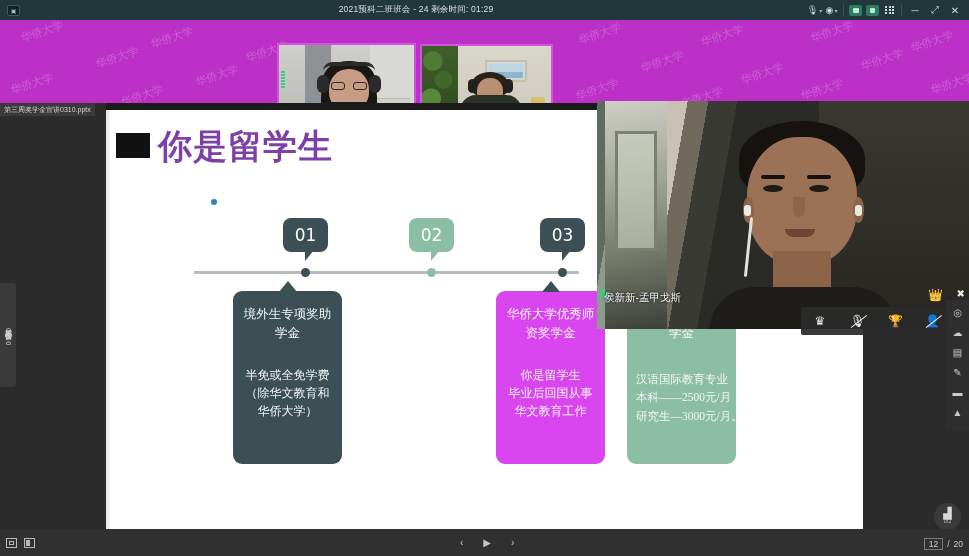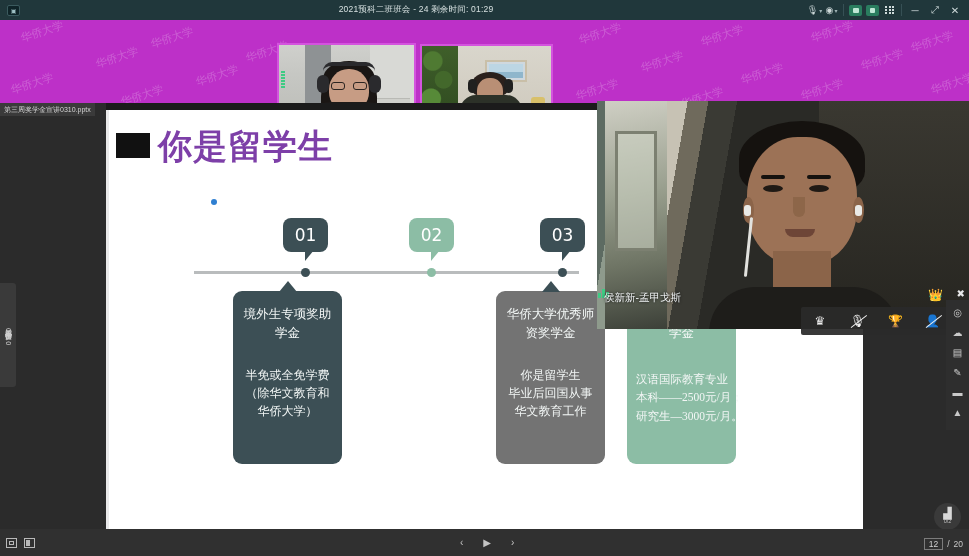--- a/index.html
+++ b/index.html
@@ -155,21 +155,21 @@
   .card .tail{
     position:absolute; top:-10px; left:50%; margin-left:-9px;
     border-left:9px solid transparent; border-right:9px solid transparent;
     border-bottom:11px solid currentColor;
   }
   .card .hd{ font-size:12.5px; line-height:1.55; }
   .card .bd{ font-size:12px; line-height:1.5; margin-top:22px; }
   .card .bd .ln{ display:block; white-space:nowrap;}
   .card.c1{ left:127px; background:#3c4f55; color:#3c4f55;}
   .card.c2{ left:258px; background:#8cbda5; color:#8cbda5;}
-  .card.c3{ left:390px; background:#737373; color:#3c4f55;}
+  .card.c3{ left:390px; background:#d946ef; color:#3c4f55;}
   .card.c4{ left:521px; background:#8cbda5; color:#8cbda5;}
   .card .txt{ color:#f2f6f5;}
   .card.c2 .bd{ font-size:12.5px; line-height:1.42; margin-top:28px;}
   .card.c4 .bd{ font-size:11.5px; line-height:1.62; margin-top:26px;}
   .card.c4 .bd .ln{ text-align:left; padding-left:2px;}
 
   
   .bigvideo{
     position:absolute; left:597px; top:101px; width:372px; height:228px; overflow:hidden;
     background:#23211d;

